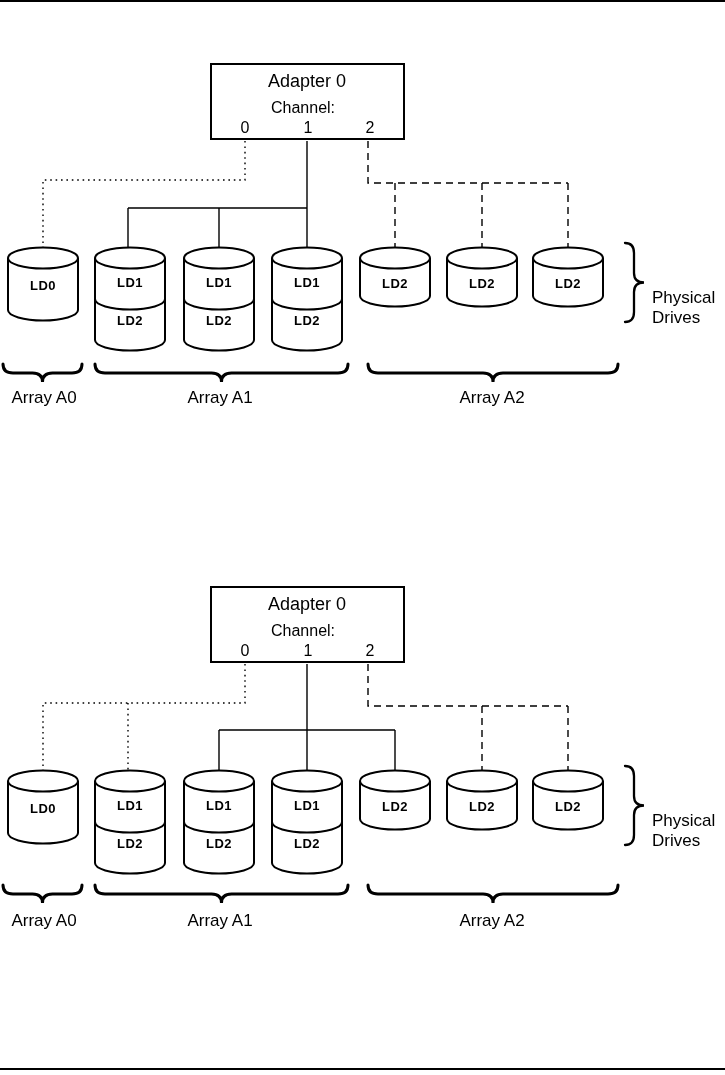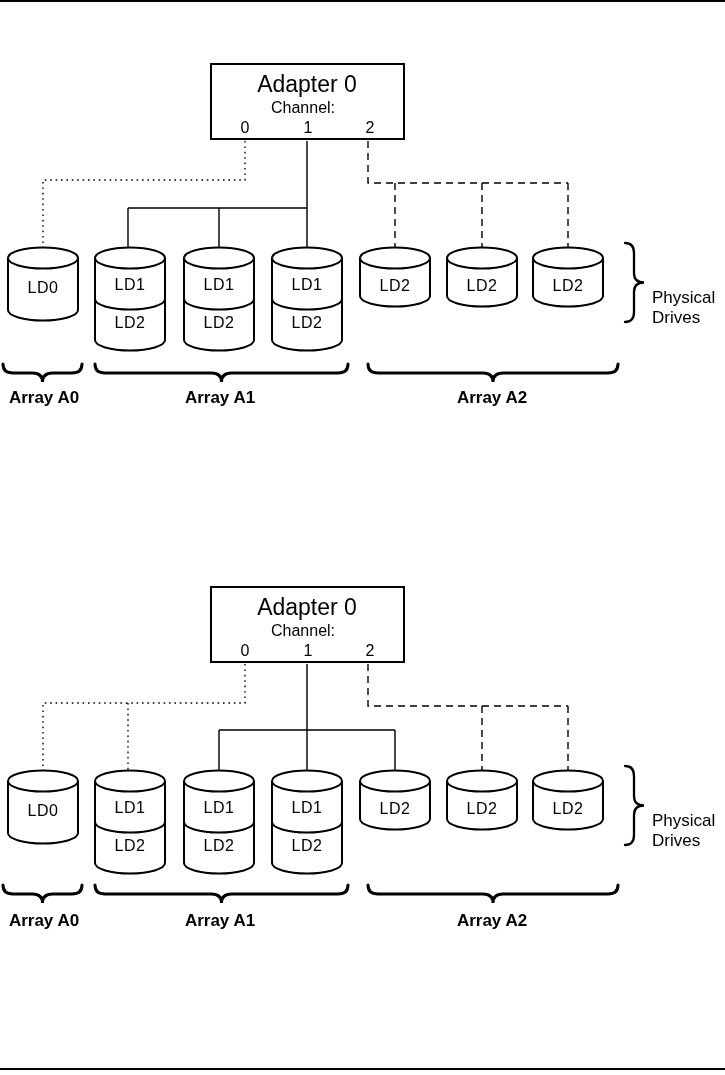--- a/index.html
+++ b/index.html
@@ -34,25 +34,25 @@
     box-sizing: border-box;
     background: #ffffff;
   }
   .lbl {
     position: absolute;
     white-space: nowrap;
     color: #000000;
     line-height: 1.1;
   }
   .centered { transform: translateX(-50%); text-align: center; }
-  .adapter-title { font-size: 23px; }
+  .adapter-title { font-size: 18px; }
   .channel-heading { font-size: 16px; }
   .channel-digit { font-size: 16px; }
-  .ld-label { font-size: 16px; letter-spacing: 0.5px; }
-  .array-label { font-size: 17px; font-weight: bold; }
+  .ld-label { font-size: 13px; letter-spacing: 0.5px; font-weight: bold; }
+  .array-label { font-size: 17px; }
   .phys-label { font-size: 17px; line-height: 20px; margin-top: 23px; }
 </style>
 </head>
 <body>
 
 <div class="page">
 
   <div class="rule top"></div>
   <div class="rule bottom"></div>
 

